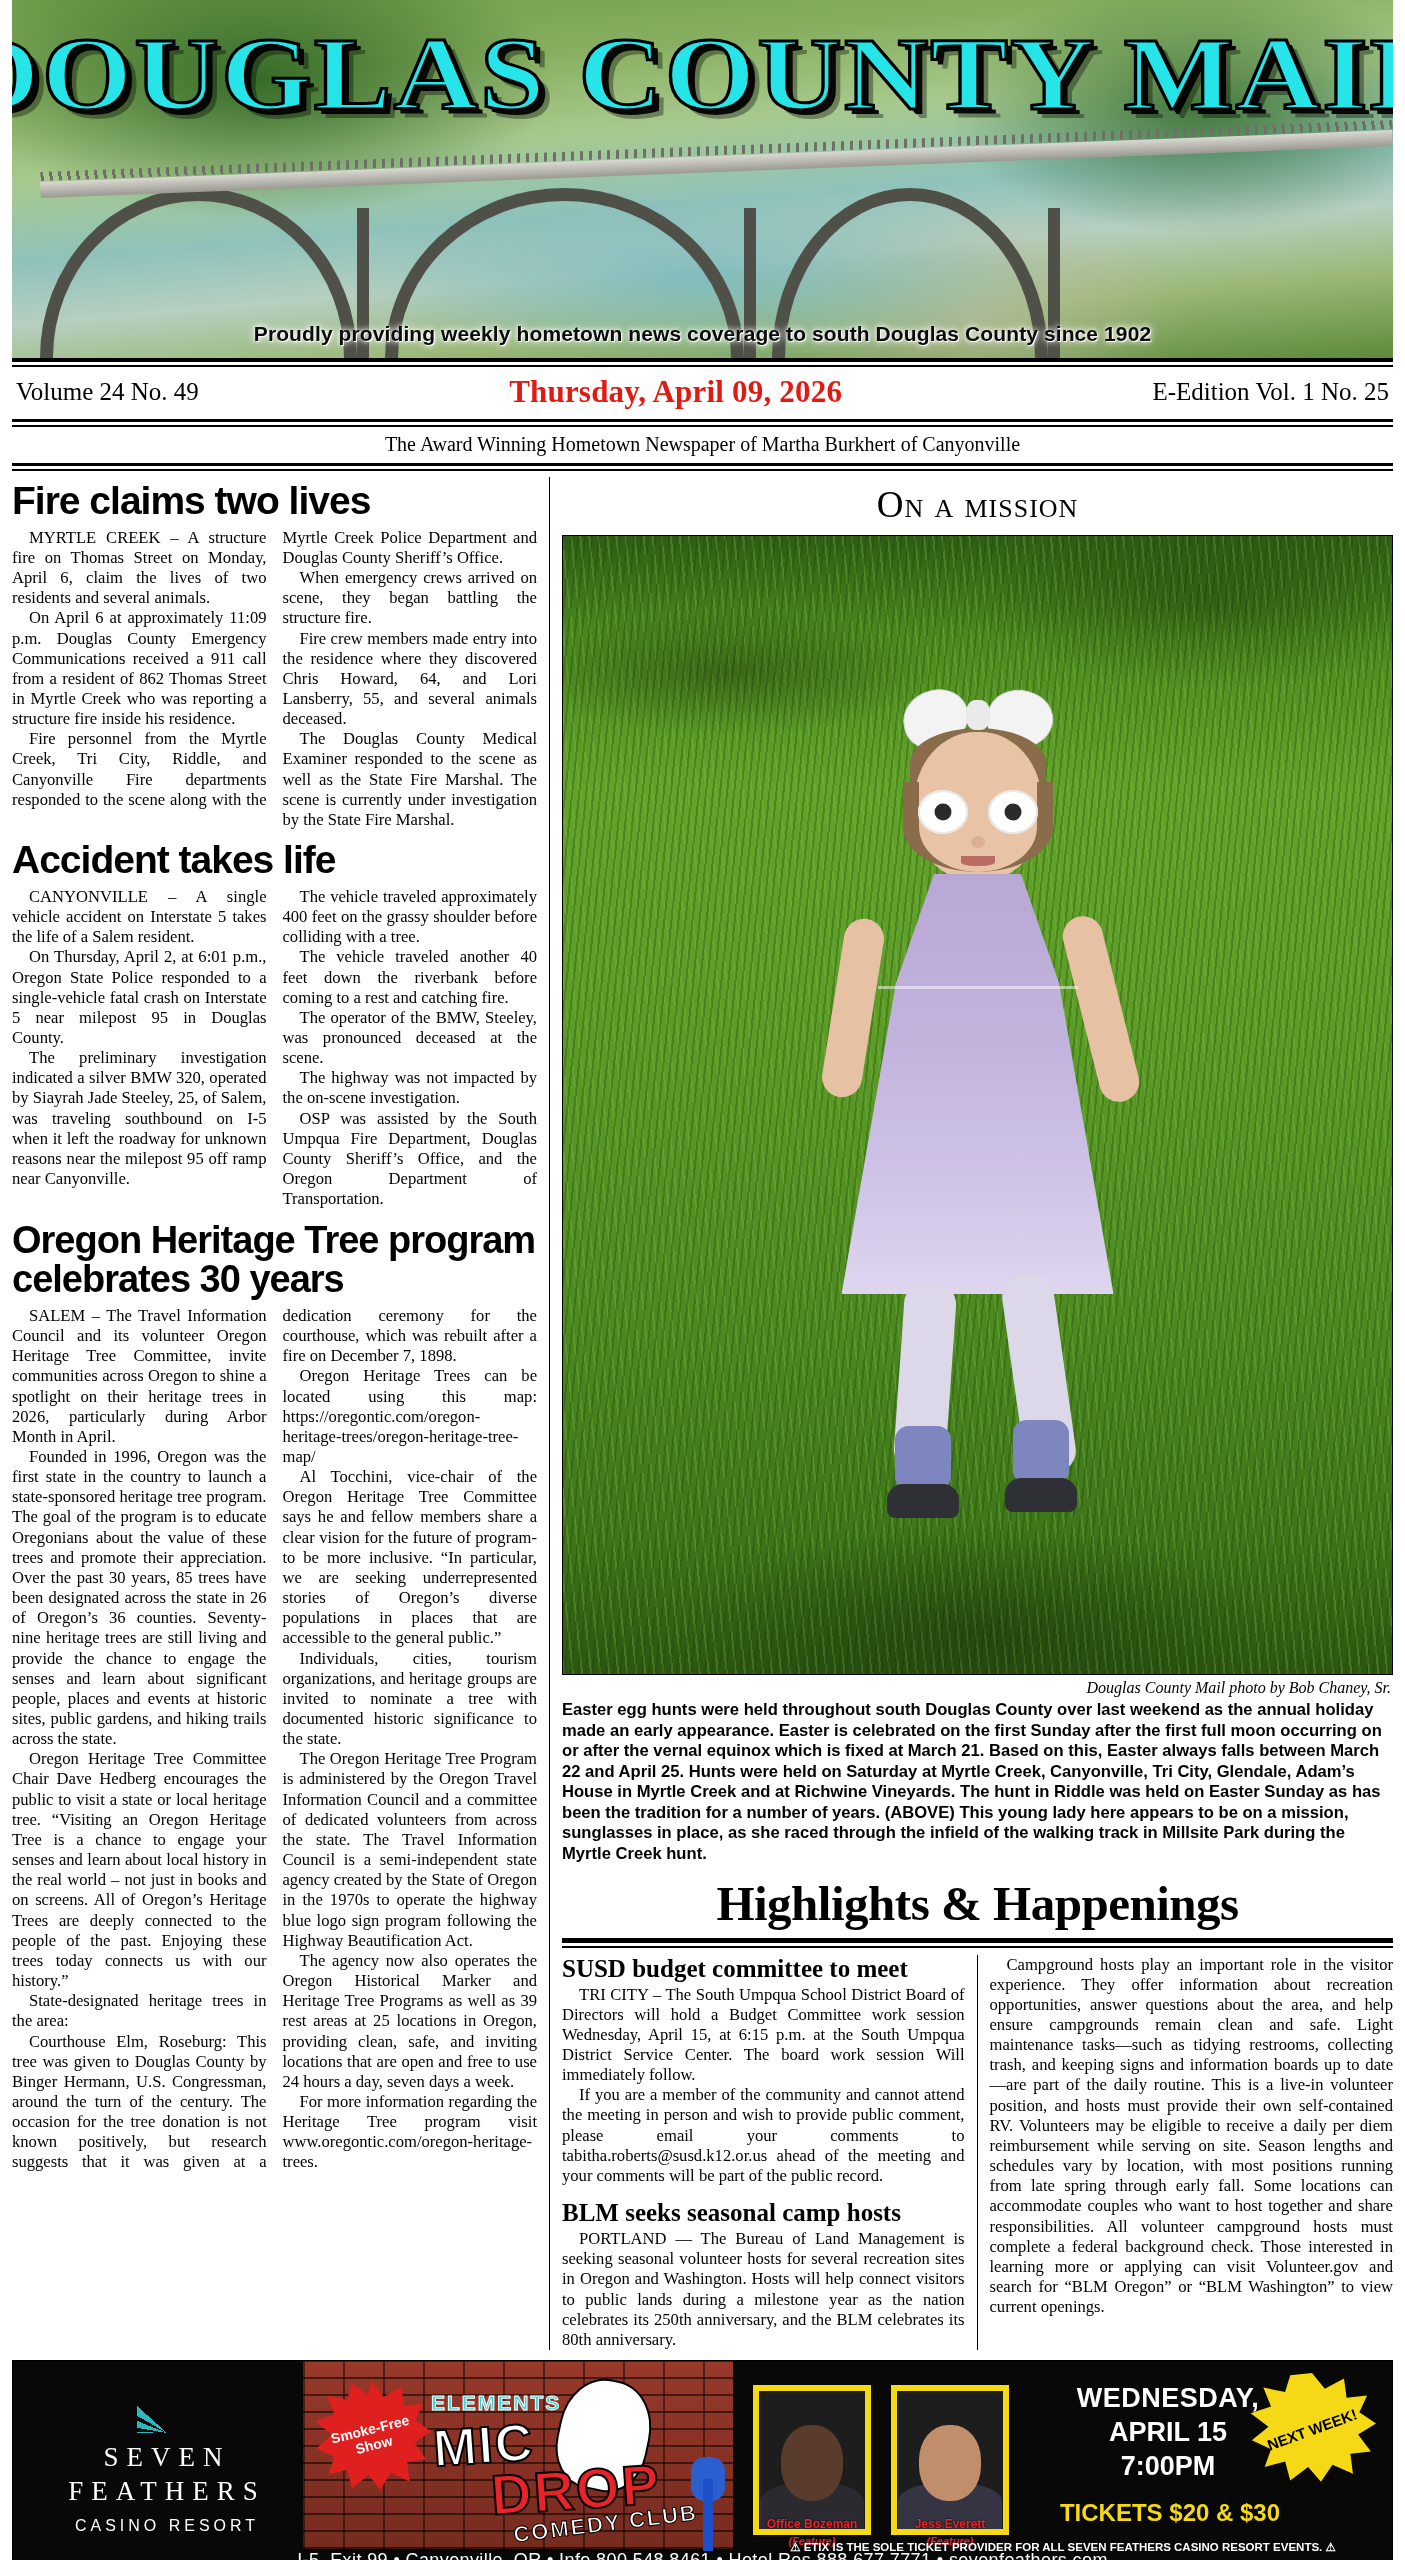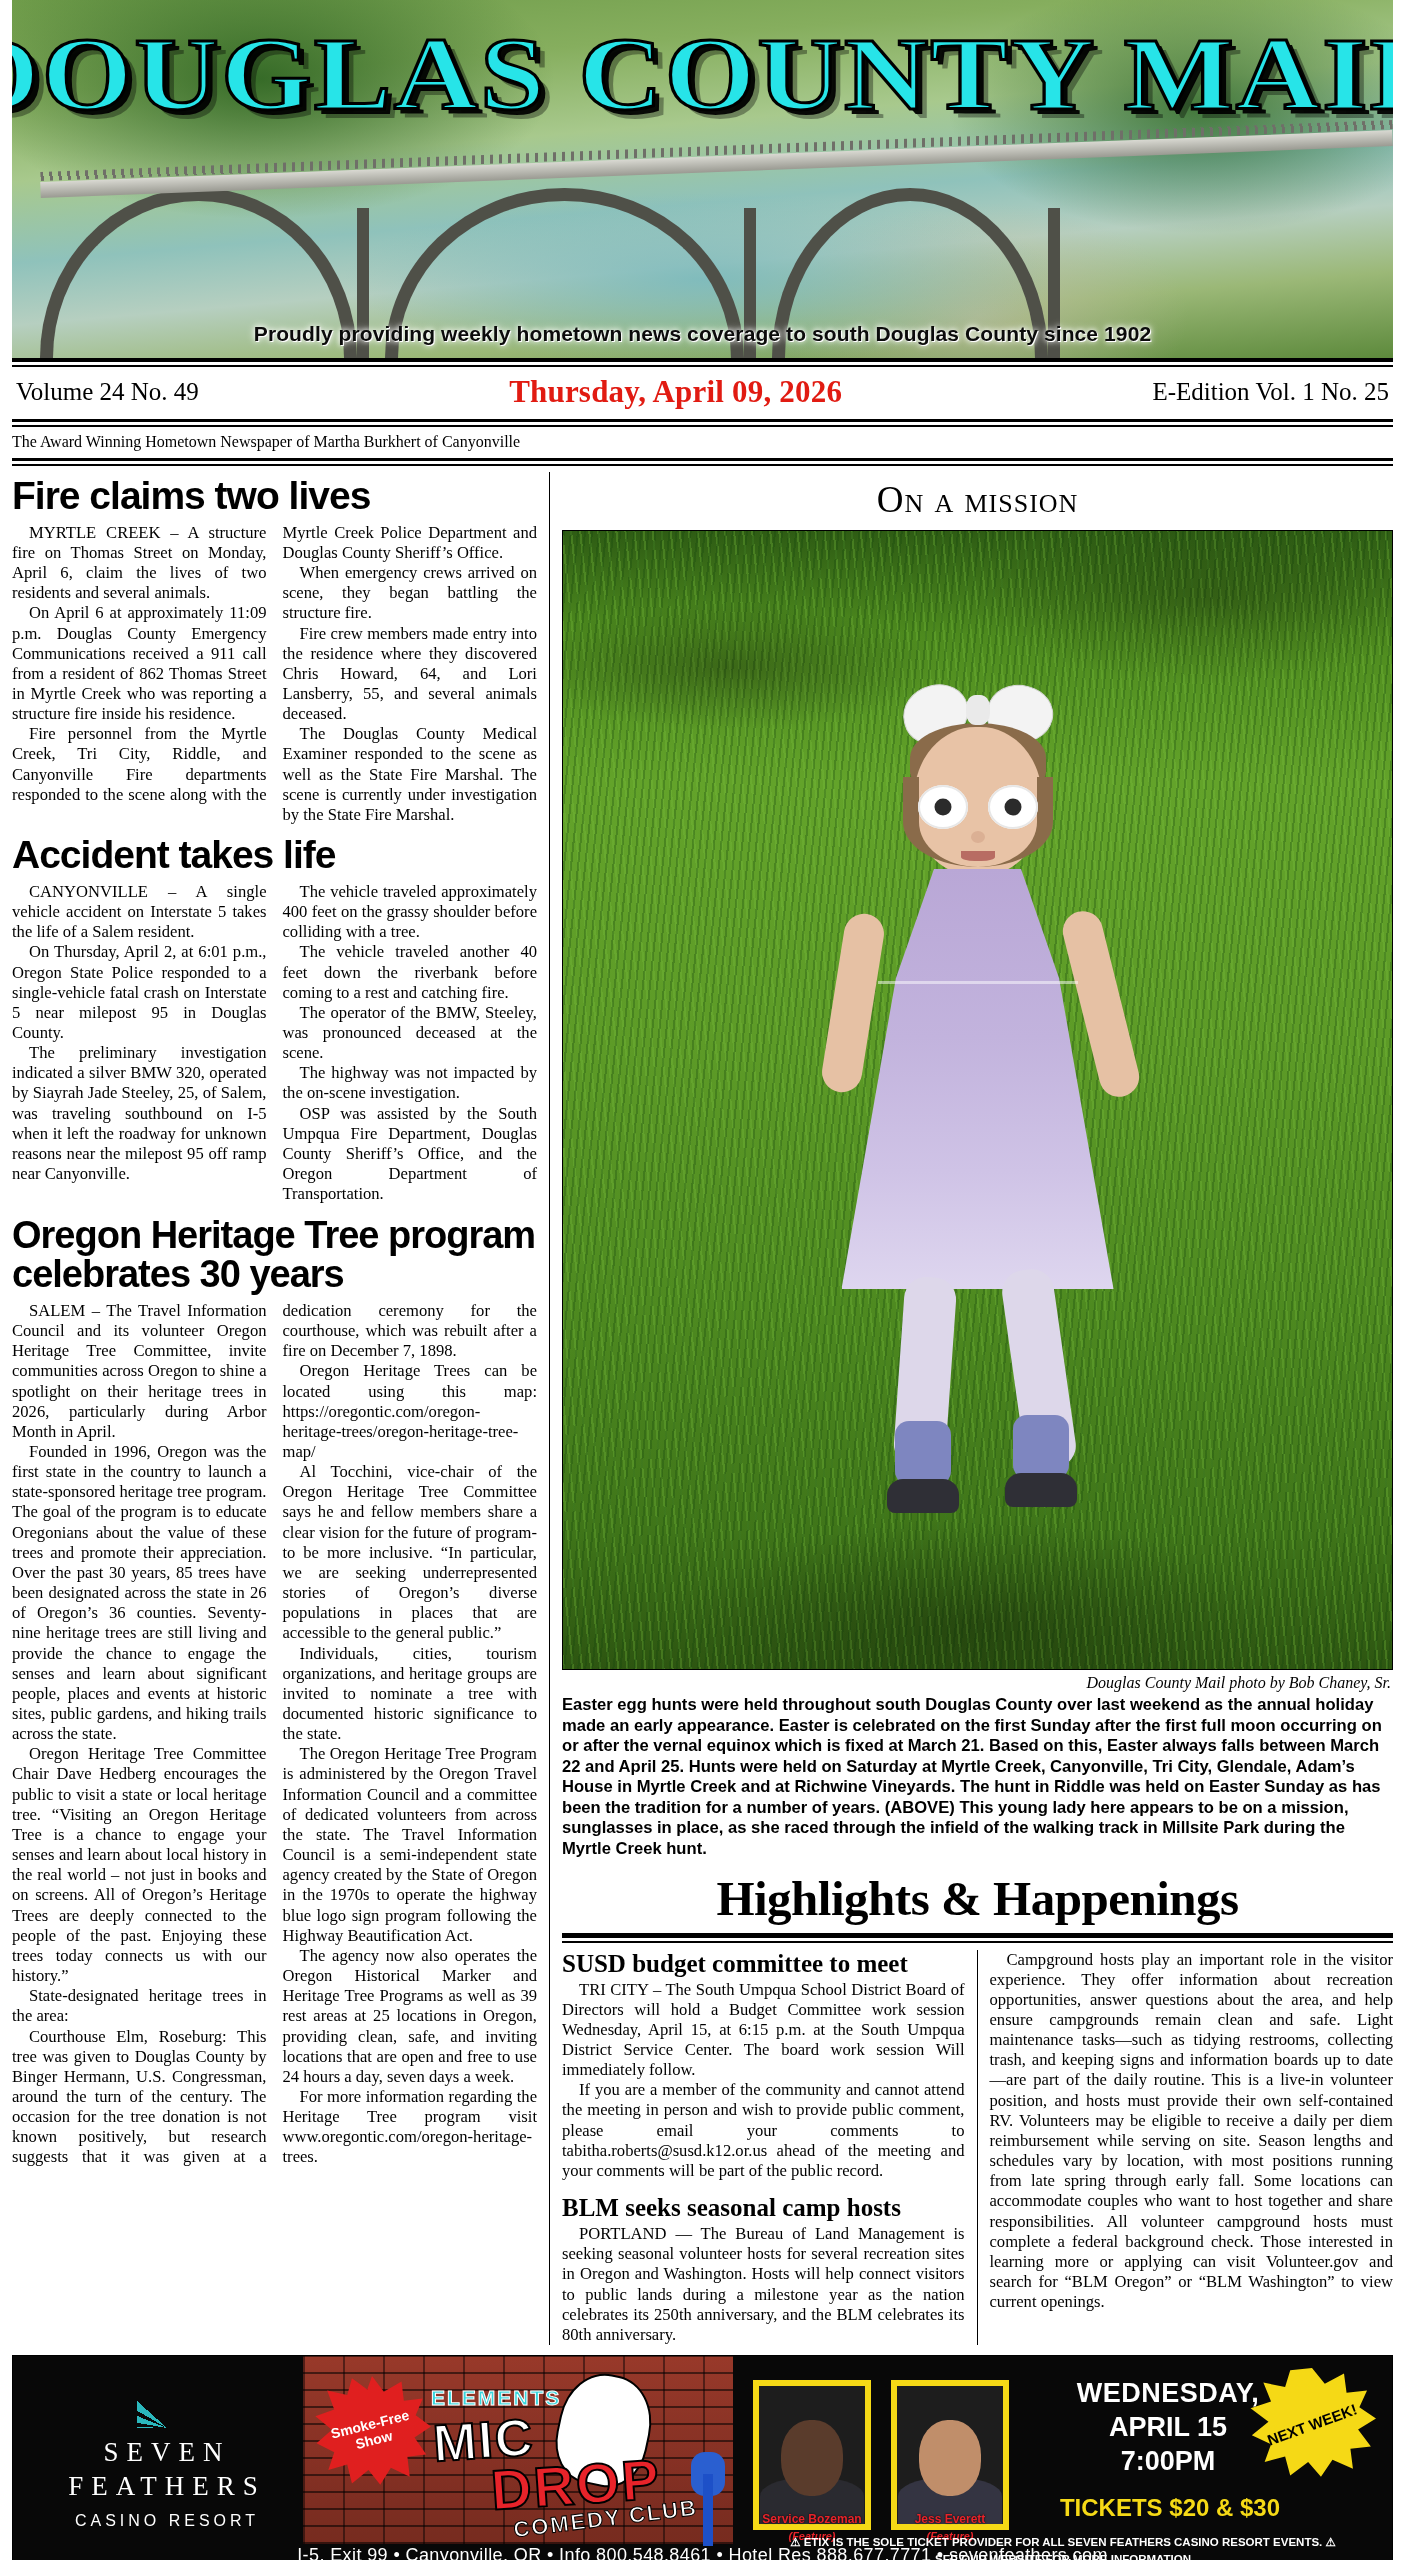--- a/index.html
+++ b/index.html
@@ -88,21 +88,22 @@
     padding: 7px 4px 9px 4px;
     font-family: "Liberation Serif", serif;
   }
   .folio .vol, .folio .ed { font-size: 25px; font-weight: 400; color: #000; }
   .folio .date {
     font-size: 31px; font-weight: 700; color: #e11b12;
     letter-spacing: .2px;
   }
   .award {
     width: 1381px; margin: 0 auto;
-    font-size: 16px;
+    text-align: center;
+    font-size: 20px;
     padding: 6px 0 7px 0;
     color: #000;
     font-family: Liberation Serif, serif;
   }
 
   
   .content {
     width: 1381px; margin: 0 auto;
     display: flex; gap: 0;
     padding-top: 6px;
@@ -489,21 +490,21 @@
     <div class="ad-hand"></div>
     <div class="ad-mic">MIC</div>
     <div class="ad-drop">DROP</div>
     <div class="ad-comedy">COMEDY CLUB</div>
     <div class="ad-michead"></div>
     <div class="ad-micstand"></div>
 
     <div class="headshot h1">
       <div class="hs-body"></div>
       <div class="hs-face"></div>
-      <div class="hs-name">Service Bozeman</div>
+      <div class="hs-name">Office Bozeman</div>
       <div class="hs-role">(Feature)</div>
     </div>
     <div class="headshot h2">
       <div class="hs-body"></div>
       <div class="hs-face"></div>
       <div class="hs-name">Jess Everett</div>
       <div class="hs-role">(Feature)</div>
     </div>
 
     <div class="ad-when">

